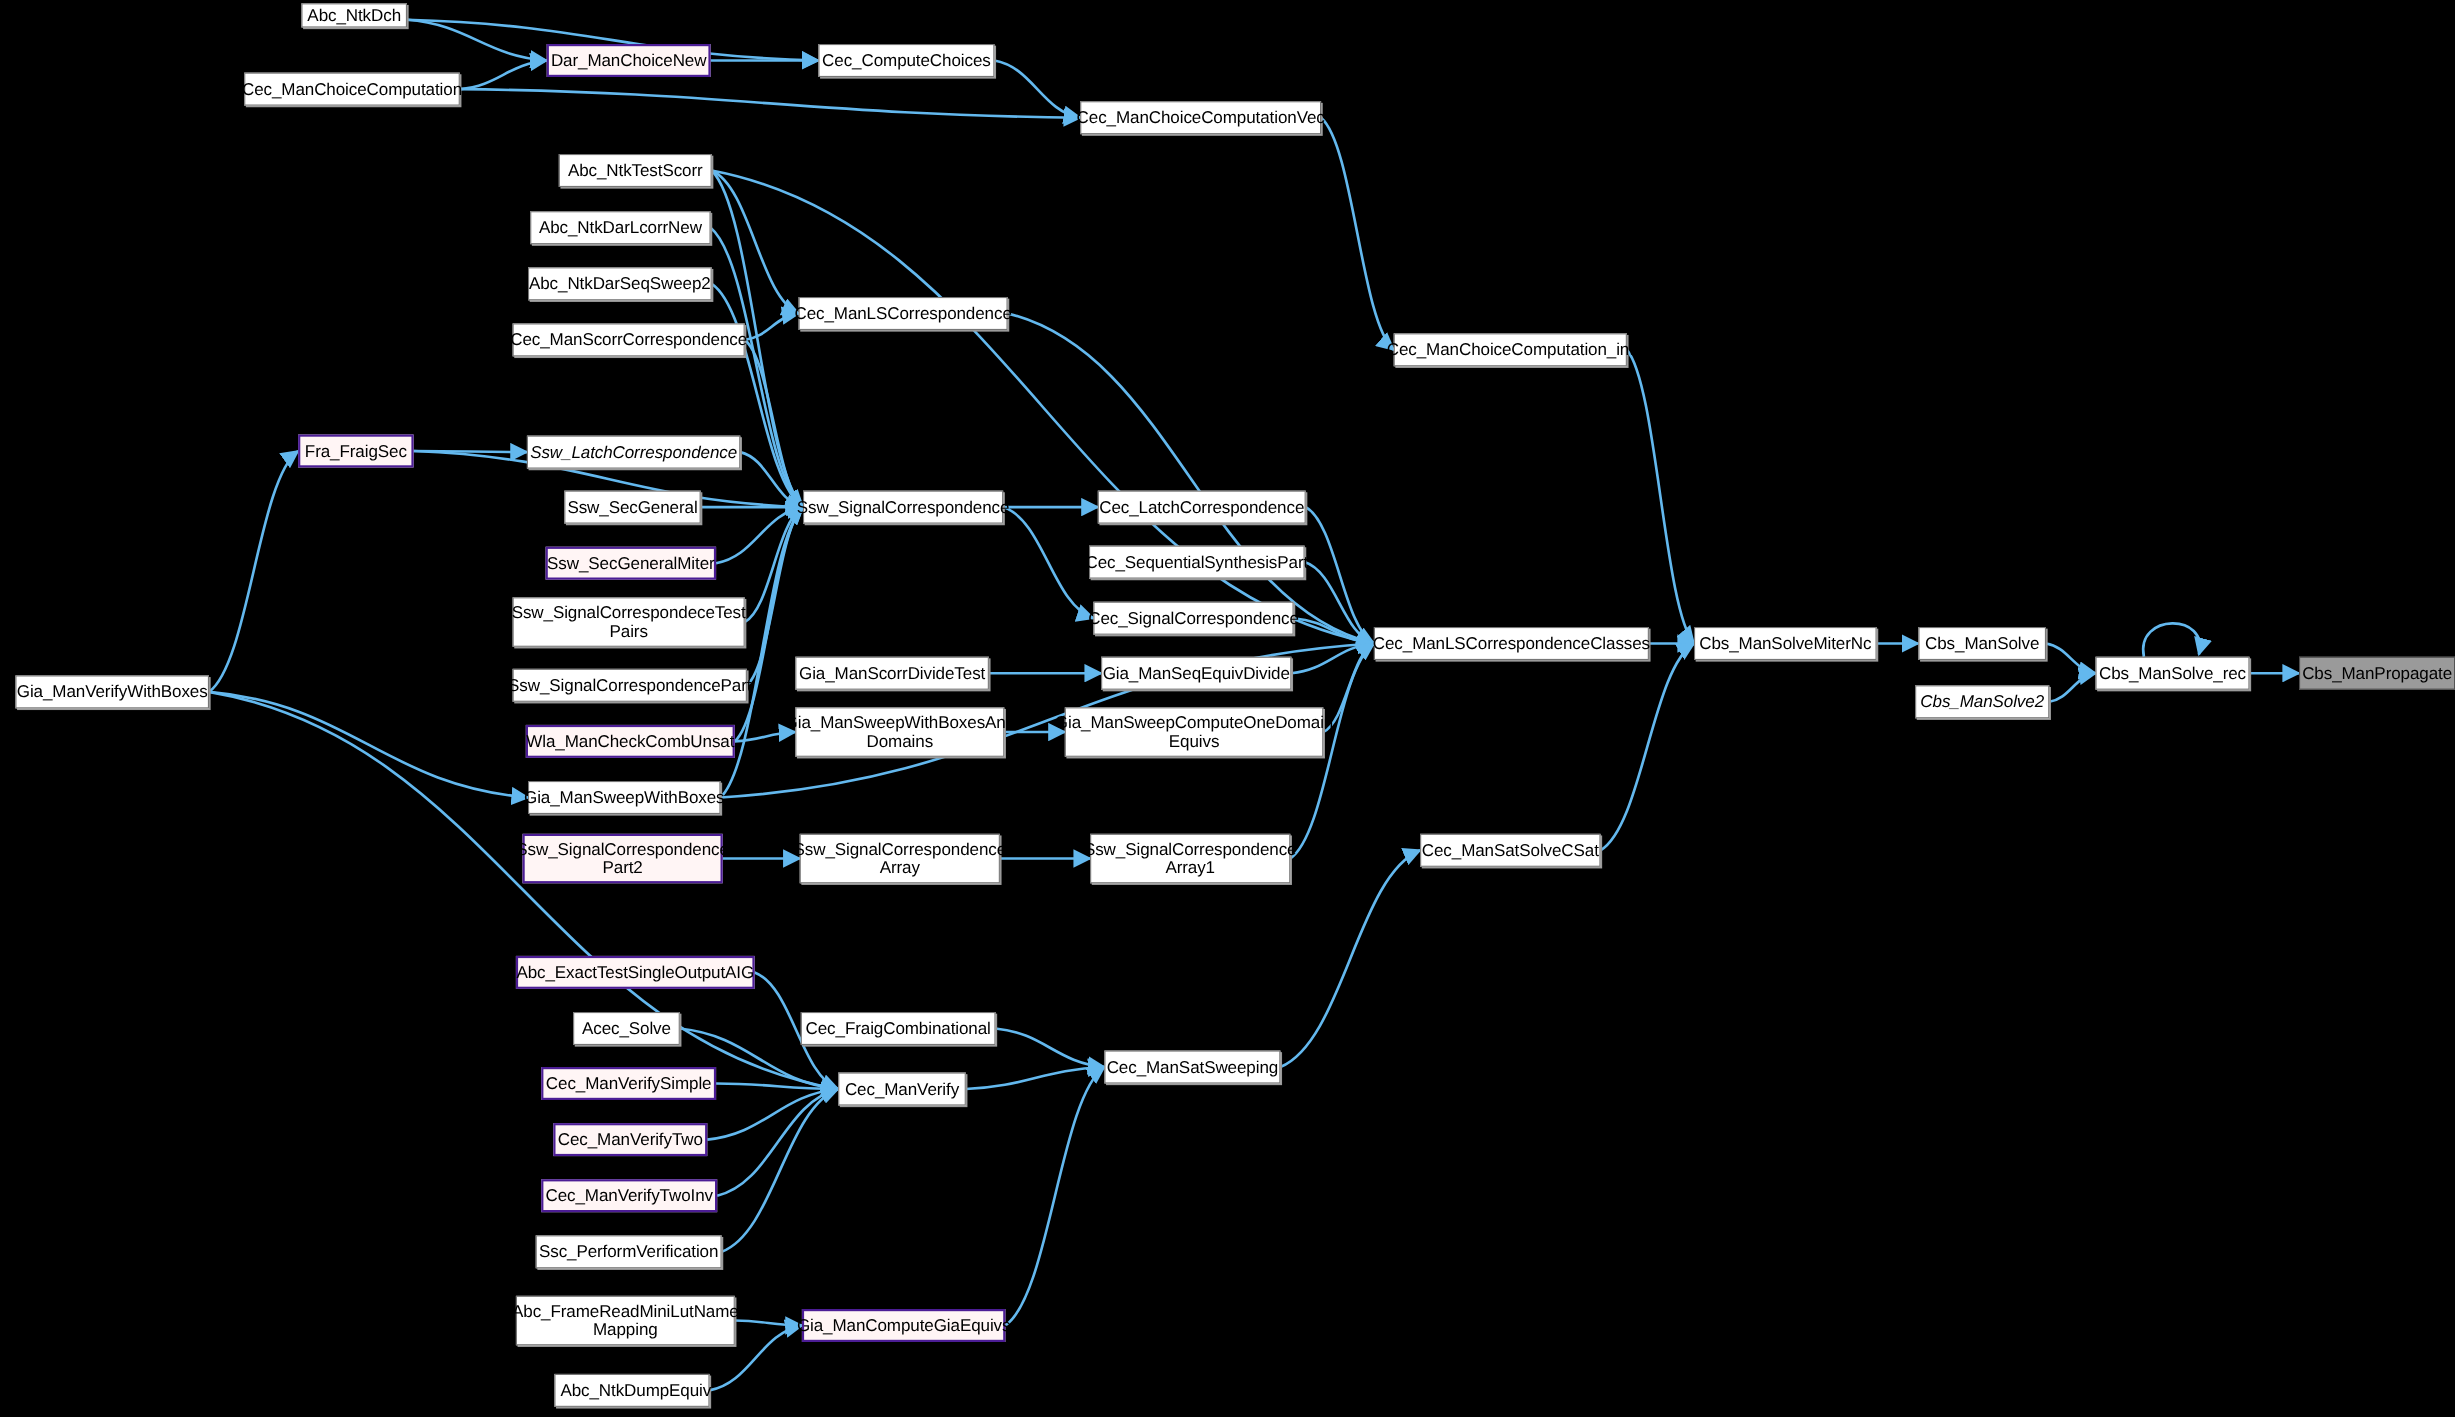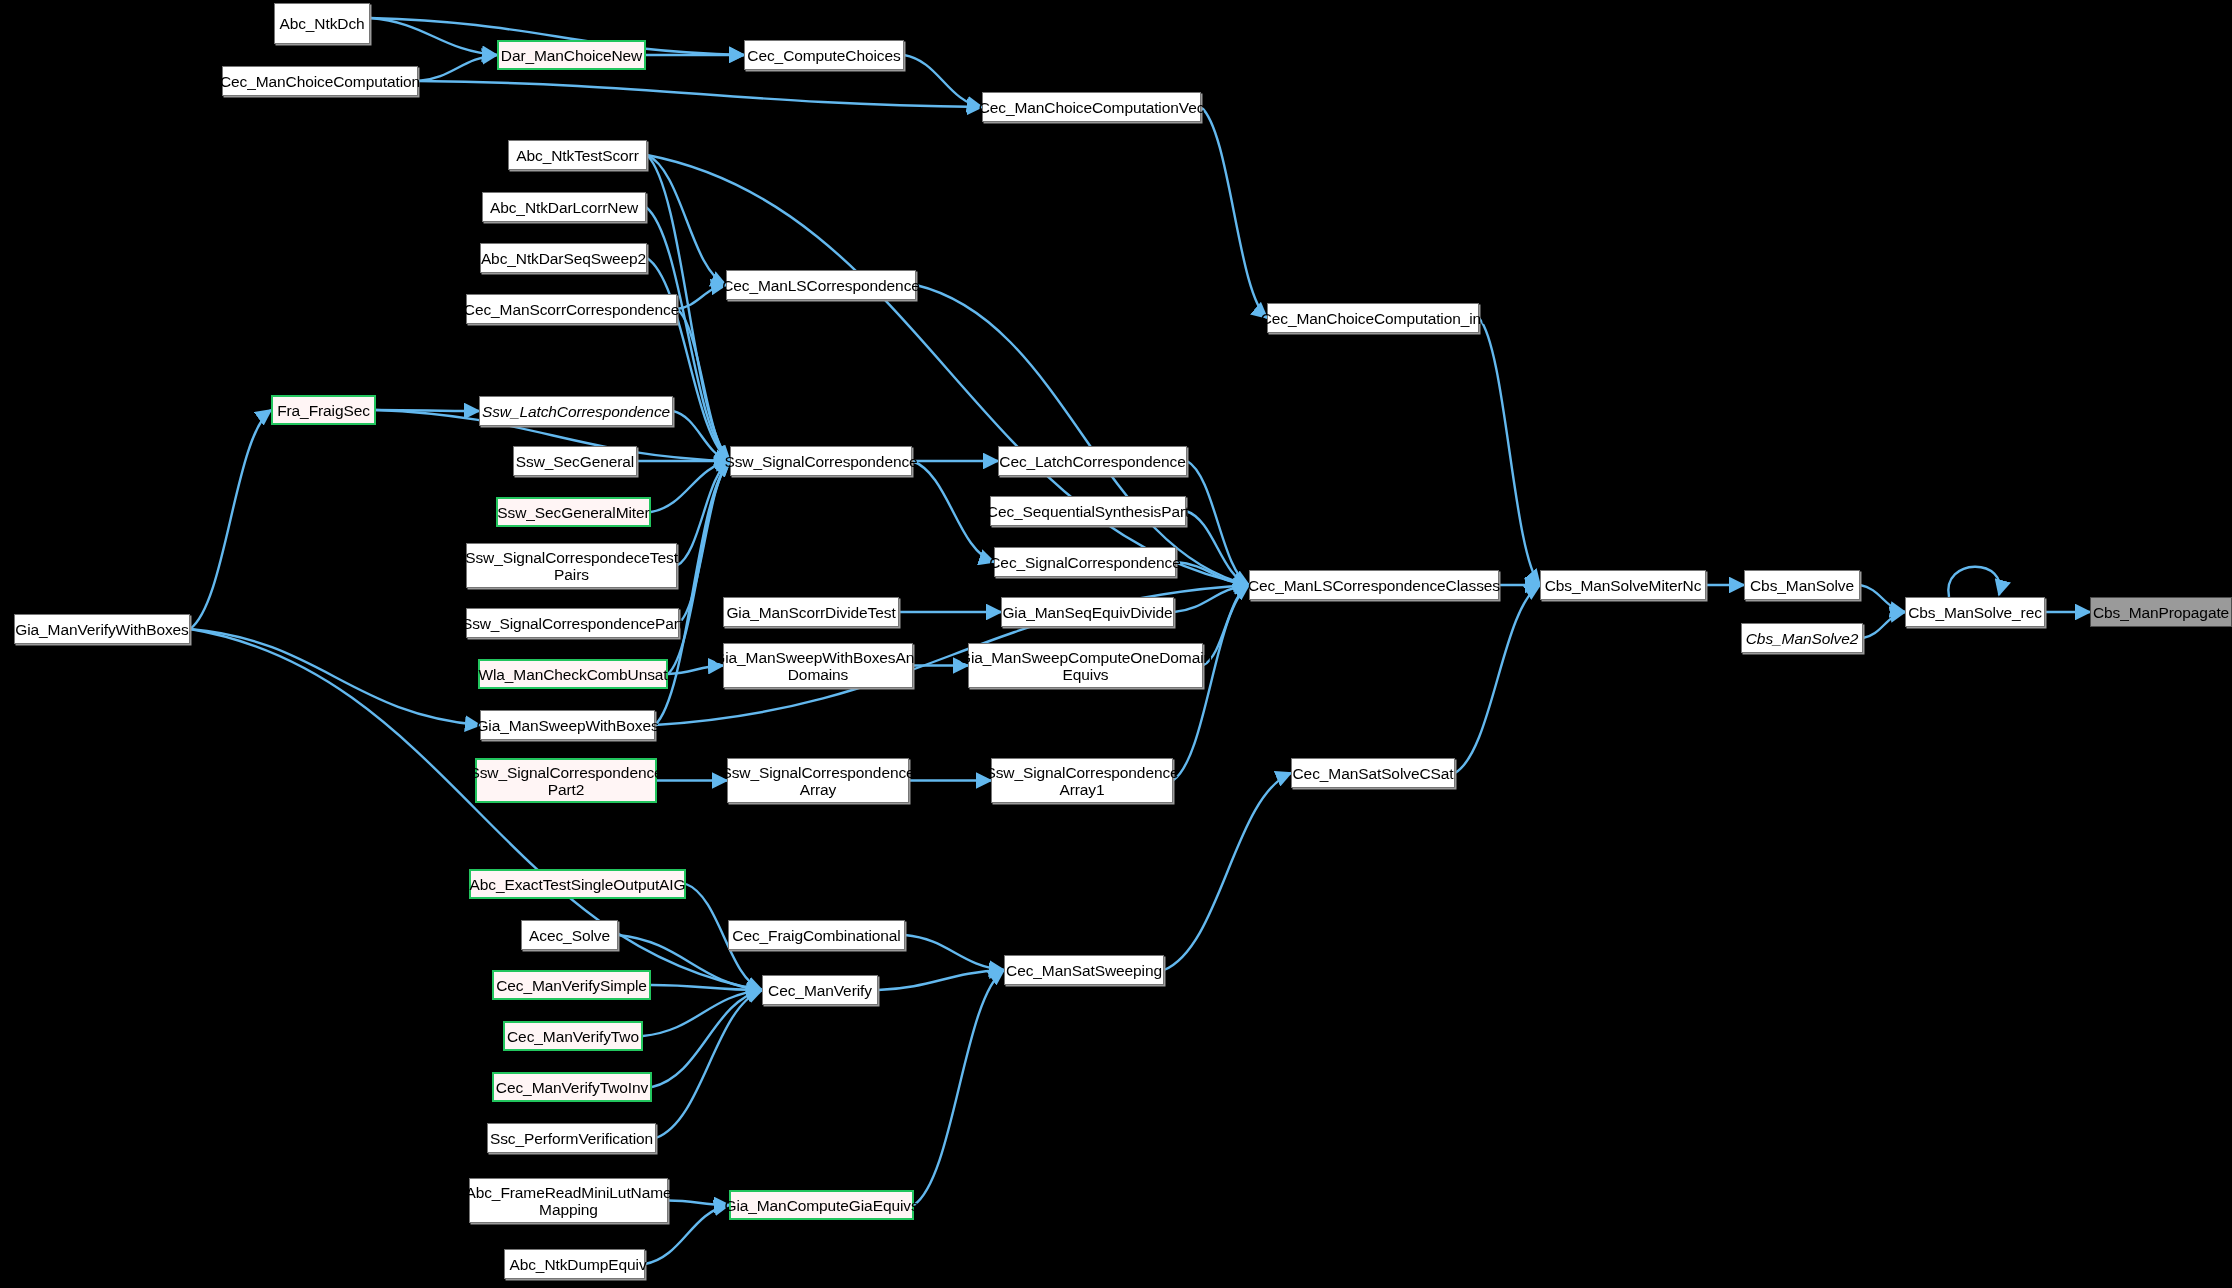--- a/index.html
+++ b/index.html
@@ -35,21 +35,21 @@
     color: #000000;
     background: #ffffff;
     border: 1px solid #767676;
     box-shadow: 1.5px 1.5px 0 0 #9a9a9a;
     letter-spacing: -0.1px;
     white-space: pre-line;
     padding: 0 5px;
   }
   .node.hl {
     background: #fff5f5;
-    border: 2px solid #22c55e;
+    border: 2px solid #4c1d95;
     box-shadow: none;
   }
   .node.cur {
     background: #9a9a9a;
     border: 1px solid #4d4d4d;
     box-shadow: none;
   }
 </style>
 </head>
 <body>
@@ -119,21 +119,21 @@
         <path d="M 643 1036 C 696.55 1030.48, 708.45 995.52, 762 990" fill="none" stroke="#63b8ee" stroke-width="2.4" marker-end="url(#arrow)"></path>
         <path d="M 652 1087 C 701.5 1075.36, 712.5 1001.64, 762 990" fill="none" stroke="#63b8ee" stroke-width="2.4" marker-end="url(#arrow)"></path>
         <path d="M 656 1138 C 703.7 1120.24, 714.3 1007.76, 762 990" fill="none" stroke="#63b8ee" stroke-width="2.4" marker-end="url(#arrow)"></path>
         <path d="M 878 990 C 934.7 987.6, 947.3 972.4, 1004 970" fill="none" stroke="#63b8ee" stroke-width="2.4" marker-end="url(#arrow)"></path>
         <path d="M 668 1200.5 C 695.45 1200.5, 701.55 1205, 729 1205" fill="none" stroke="#63b8ee" stroke-width="2.4" marker-end="url(#arrow)"></path>
         <path d="M 645 1264 C 682.8 1256.92, 691.2 1212.08, 729 1205" fill="none" stroke="#63b8ee" stroke-width="2.4" marker-end="url(#arrow)"></path>
         <path d="M 914 1205 C 954.5 1176.8, 963.5 998.2, 1004 970" fill="none" stroke="#63b8ee" stroke-width="2.4" marker-end="url(#arrow)"></path>
       </g>
   </svg>
   <div id="node-layer">
-      <div class="node" style="left: 274px; top: 3px; width: 96px; height: 41px;"><span>Abc_NtkDch</span></div>
+      <div class="node" style="left: 274px; top: 3px; width: 96px; height: 22px;"><span>Abc_NtkDch</span></div>
       <div class="node hl" style="left: 497px; top: 40px; width: 149px; height: 30px;"><span>Dar_ManChoiceNew</span></div>
       <div class="node" style="left: 744px; top: 40px; width: 160px; height: 30px;"><span>Cec_ComputeChoices</span></div>
       <div class="node" style="left: 222px; top: 66px; width: 196px; height: 30px;"><span>Cec_ManChoiceComputation</span></div>
       <div class="node" style="left: 982px; top: 92px; width: 219px; height: 30px;"><span>Cec_ManChoiceComputationVec</span></div>
       <div class="node" style="left: 508px; top: 140px; width: 139px; height: 30px;"><span>Abc_NtkTestScorr</span></div>
       <div class="node" style="left: 482px; top: 192px; width: 164px; height: 30px;"><span>Abc_NtkDarLcorrNew</span></div>
       <div class="node" style="left: 480px; top: 243px; width: 167px; height: 30px;"><span>Abc_NtkDarSeqSweep2</span></div>
       <div class="node" style="left: 726px; top: 270px; width: 190px; height: 30px;"><span>Cec_ManLSCorrespondence</span></div>
       <div class="node" style="left: 466px; top: 294px; width: 211px; height: 30px;"><span>Cec_ManScorrCorrespondence</span></div>
       <div class="node" style="left: 1267px; top: 303px; width: 212px; height: 30px;"><span>Cec_ManChoiceComputation_int</span></div>

